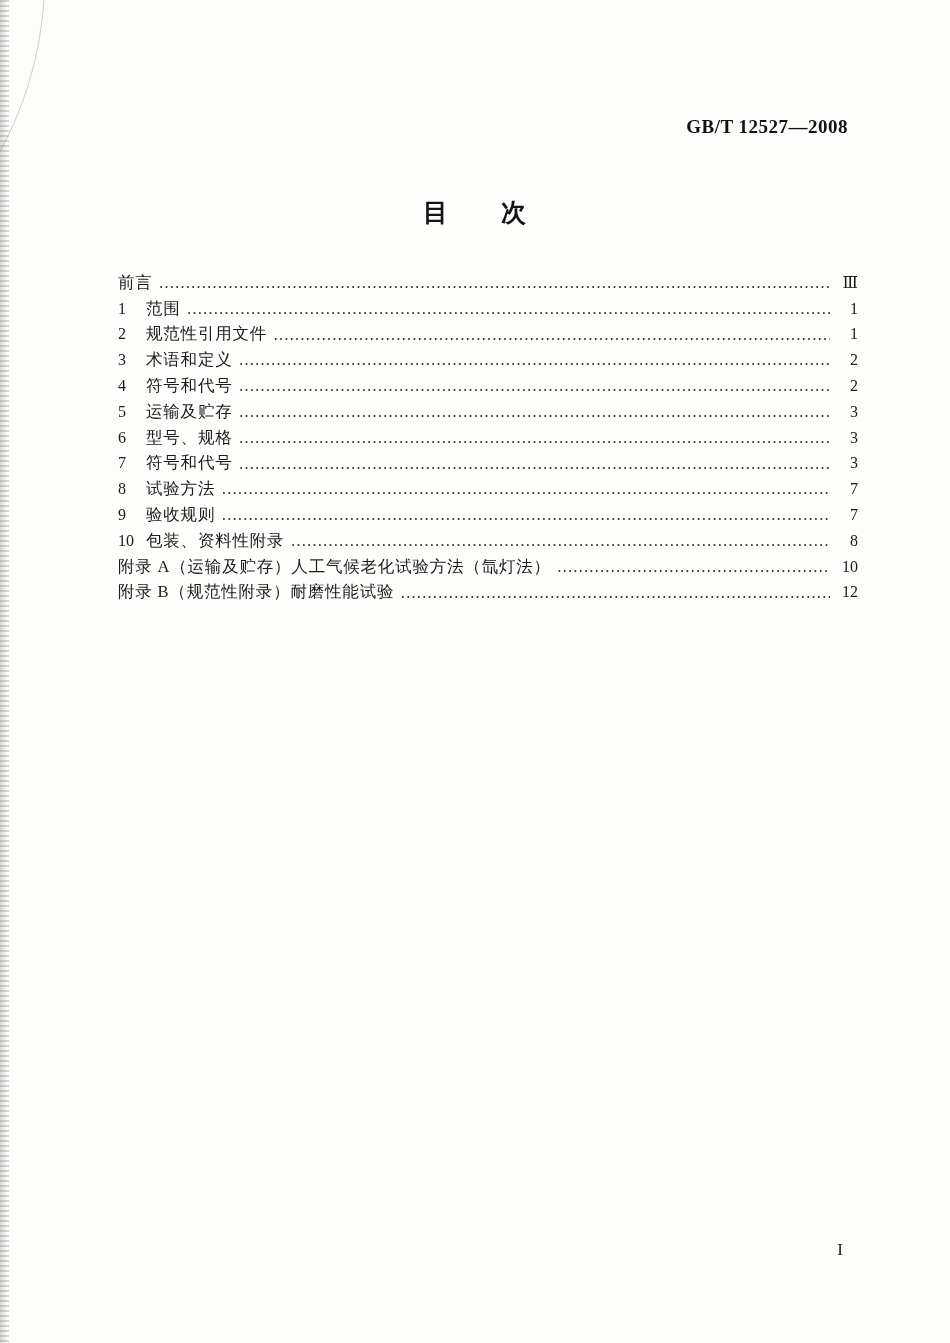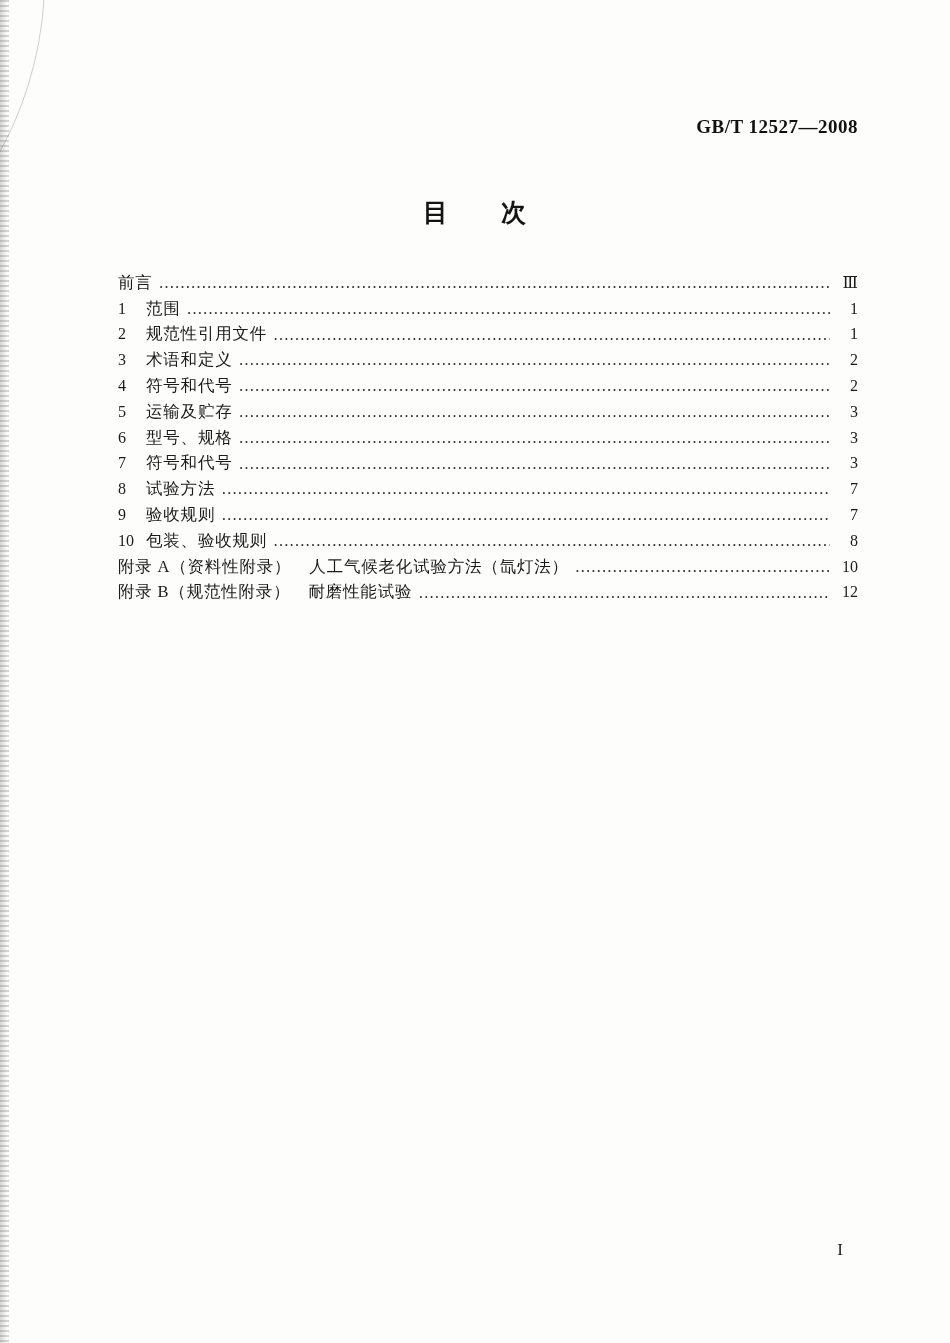--- a/index.html
+++ b/index.html
@@ -19,21 +19,21 @@
       linear-gradient(to right, rgba(120,120,120,0.30), rgba(255,255,255,0) 80%);
   }
   .scan-corner {
     position: absolute; left: -212px; top: -180px; width: 250px; height: 430px;
     border: 1px solid rgba(120,120,120,0.35);
     border-radius: 50%;
     transform: rotate(14deg);
   }
   .doc-code {
     position: absolute;
-    top: 116px; right: 92px;
+    top: 116px; right: 102px;
     font-size: 19px;
     font-weight: bold;
     letter-spacing: 0.5px;
     color: #111;
   }
   .doc-title {
     position: absolute;
     top: 196px; left: 0; width: 950px;
     text-align: center;
     font-size: 25px;
@@ -54,21 +54,21 @@
     font-size: 16.5px;
     white-space: nowrap;
   }
   .toc-row .num {
     flex: none;
     font-size: 16px;
   }
   .toc-row .num:not(:empty) { width: 28px; }
   .toc-row .label { flex: none; letter-spacing: 0.8px; }
   .toc-row .sub { flex: none; letter-spacing: 0.8px; }
-  .toc-row .sub:not(:empty) { margin-left: 18px; }
+  .toc-row .sub:not(:empty) { }
   .toc-row .dots {
     flex: 1 1 auto;
     overflow: hidden;
     margin: 0 4px 0 6px;
     height: 25.8px;
     line-height: 25.8px;
     color: #2c2c2c;
     font-size: 16px;
     letter-spacing: 0;
   }
@@ -166,28 +166,28 @@
   </div>
   <div class="toc-row">
     <span class="num">9</span>
       <span class="label">验收规则</span>
       <span class="sub"></span>
       <span class="dots"></span>
       <span class="pageno">7</span>
   </div>
   <div class="toc-row">
     <span class="num">10</span>
-      <span class="label">包装、验收规则</span>
+      <span class="label">包装、资料性附录</span>
       <span class="sub"></span>
       <span class="dots"></span>
       <span class="pageno">8</span>
   </div>
   <div class="toc-row">
     <span class="num"></span>
-      <span class="label">附录 A（资料性附录）</span>
+      <span class="label">附录 A（运输及贮存）</span>
       <span class="sub">人工气候老化试验方法（氙灯法）</span>
       <span class="dots"></span>
       <span class="pageno">10</span>
   </div>
   <div class="toc-row">
     <span class="num"></span>
       <span class="label">附录 B（规范性附录）</span>
       <span class="sub">耐磨性能试验</span>
       <span class="dots"></span>
       <span class="pageno">12</span>

